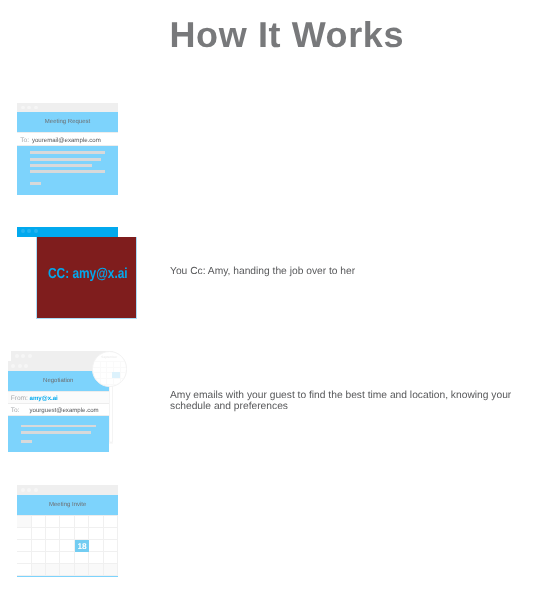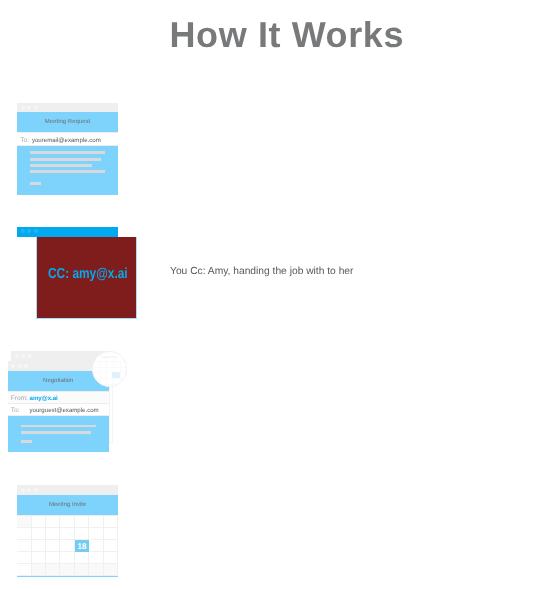--- a/index.html
+++ b/index.html
@@ -211,15 +211,16 @@
         <div class="cell" style="height:12.1px"></div>
         <div class="cell out" style="height:12.1px"></div>
         <div class="cell out" style="height:12.1px"></div>
         <div class="cell out" style="height:12.1px"></div>
         <div class="cell out" style="height:12.1px"></div>
         <div class="cell out" style="height:12.1px"></div>
         <div class="cell out" style="height:12.1px"></div>
       </div>
   </div>
 
-  <div class="step-text" style="top:265.5px">You Cc: Amy, handing the job with to her</div>
+  <div class="step-text" style="top:265.5px">You Cc: Amy, handing the job over to her</div>
+  <div class="step-text" style="top:390px">Amy emails with your guest to find the best time and location, knowing your schedule and preferences</div>
 
 </div>
 
 </body></html>

